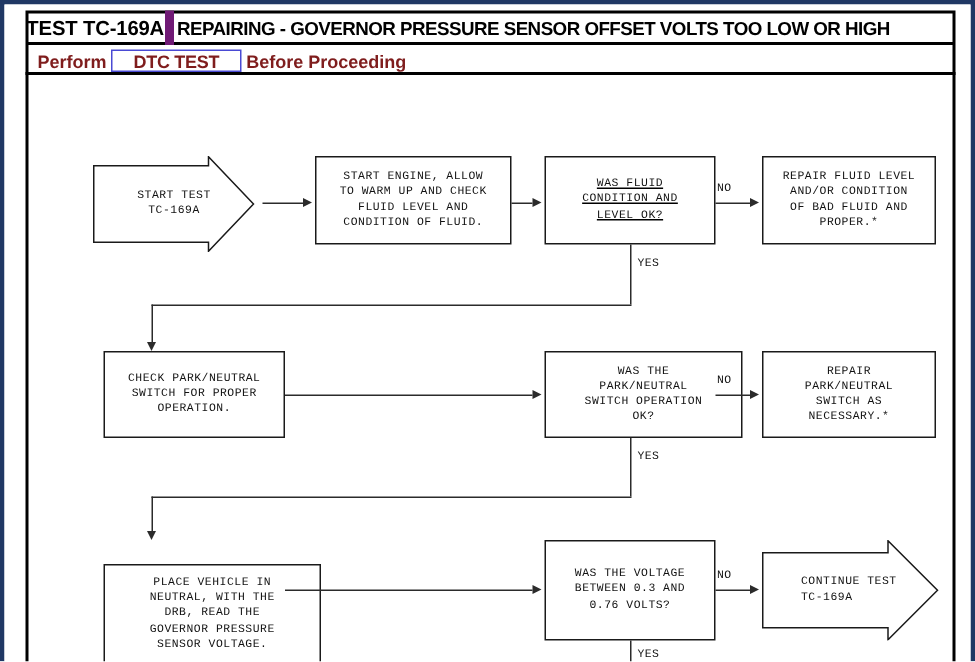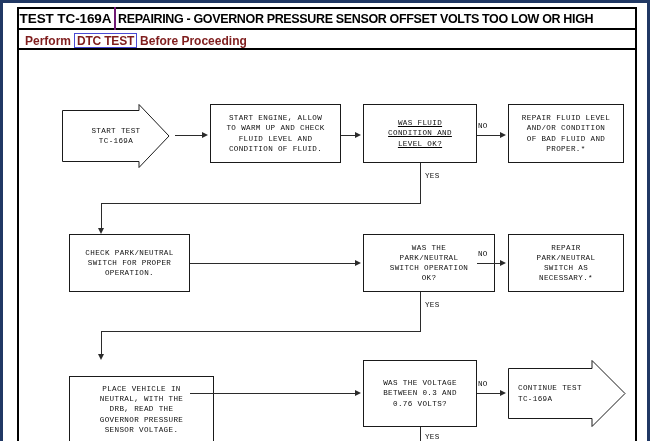--- a/index.html
+++ b/index.html
@@ -38,21 +38,21 @@
     position:absolute; left:14px; top:4px;
     width:620px; height:23px;
     border:2px solid #000000;
     box-sizing:border-box;
   }
   #test-id-cell{
     position:absolute; left:14px; top:4px;
     width:99px; height:23px;
     box-sizing:border-box;
     display:flex; align-items:center; justify-content:center;
-    border-right:2px solid #701a75;
+    border-right:6px solid #701a75;
   }
   #test-id-label{
     font-size:13.5px; font-weight:bold; color:#000; letter-spacing:-0.1px;
     white-space:nowrap;
   }
   #title-cell{
     position:absolute; left:115px; top:4px;
     width:519px; height:23px;
     display:flex; align-items:center; justify-content:flex-start;
   }
@@ -70,21 +70,21 @@
     position:absolute; left:22px; top:29px;
     height:17px;
     display:flex; align-items:center; gap:0px;
   }
   .sub-txt{
     font-size:12px; font-weight:bold; color:#7f1d1d; white-space:nowrap;
   }
   #dtc-link{
     display:inline-flex; align-items:center; justify-content:center;
     border:1px solid #4a4ad4;
-    padding:0 2px; margin:0 3px;
+    padding:0 14px; margin:0 3px;
     height:15px; box-sizing:border-box;
     cursor:pointer;
   }
   #dtc-link .sub-txt{ letter-spacing:-0.2px; }
 
   
   #chart-area{
     position:absolute; left:14px; top:47px;
     width:620px; height:392px;
     border-left:2px solid #000000;
@@ -273,21 +273,21 @@
       <div class="node rect" style="left:344px; top:310px; width:114px; height:67px;">
         <span class="node-text">WAS THE VOLTAGE
 BETWEEN 0.3 AND
 0.76 VOLTS?</span>
       </div>
 
       <div class="conn h-line" style="left:458px; top:343px; width:23px;"></div>
       <div class="arrow-r" style="left:481px; top:340px;"></div>
       <span class="edge-label" style="left:459px; top:330px;">NO</span>
 
-      <div class="node pent" style="left:489px; top:310px; width:118px; height:67px; justify-content:flex-start;">
+      <div class="node pent" style="left:489px; top:310px; width:118px; height:67px; justify-content:flex-start;padding-left:16px;">
         <svg width="118" height="67" viewBox="0 0 118 67">
           <polygon points="0.5,8.5 84,8.5 84,0.5 117,33.5 84,66.5 84,58.5 0.5,58.5" fill="#ffffff" stroke="#1a1a1a" stroke-width="1"></polygon>
         </svg>
         <span class="node-text left" style="margin-left:10px;">CONTINUE TEST
 TC-169A</span>
       </div>
 
       <div class="conn v-line" style="left:401px; top:377px; height:15px;"></div>
       <span class="edge-label" style="left:406px; top:383px;">YES</span>
 

